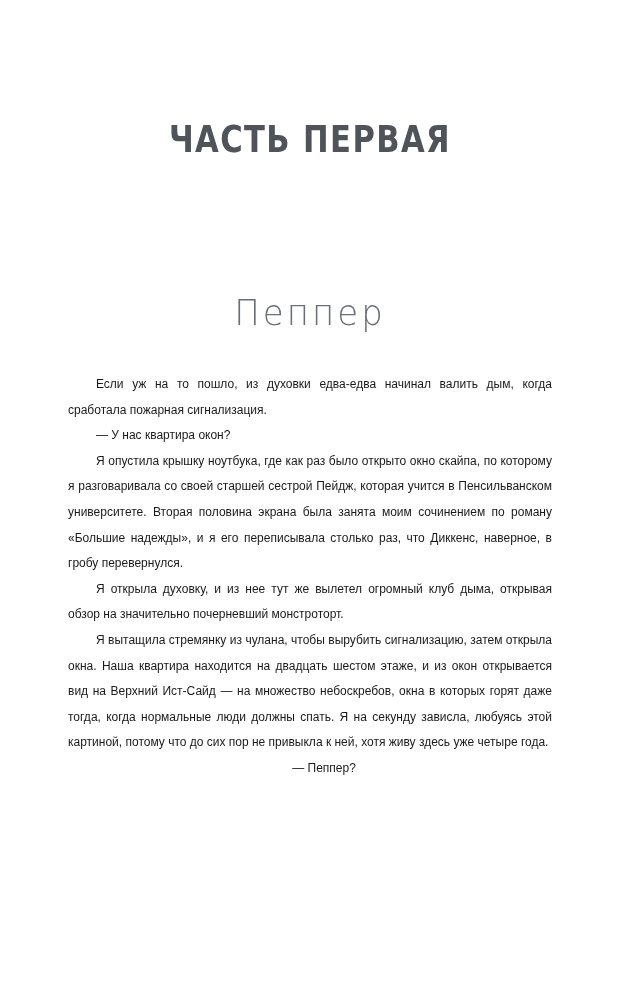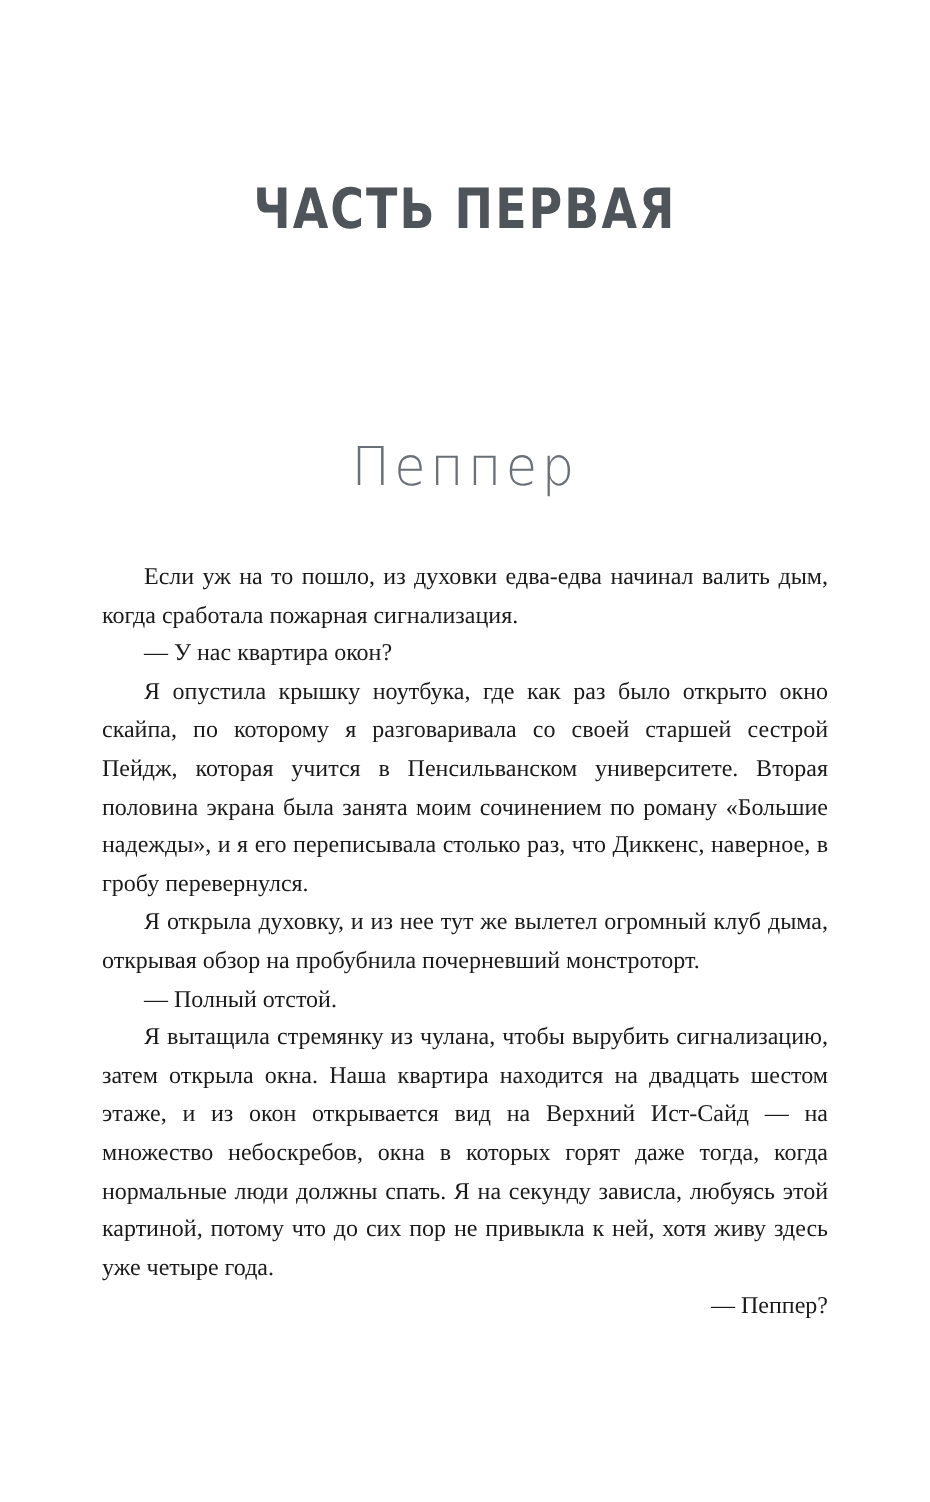--- a/index.html
+++ b/index.html
@@ -48,48 +48,47 @@
     color: #6a7076;
     transform: scaleY(1.05);
   }
 
   
   .body-text {
     position: absolute;
     left: 68px;
     top: 372px;
     width: 484px;
-    font-family: Liberation Serif, serif;
-    font-size: 16px;
+    font-family: Liberation Sans, sans-serif;
+    font-size: 12px;
     line-height: 25.6px;
     text-align: justify;
     text-justify: inter-word;
     color: #1a1a1a;
     hyphens: manual;
   }
   .body-text p {
     margin: 0;
     text-indent: 28px;
   }
   .body-text p:last-child {
-    text-align: right;
+    text-align: center;
   }
 </style>
 </head>
 <body>
 
 <div class="page">
 
   <div class="part-title">ЧАСТЬ ПЕРВАЯ</div>
 
   <div class="chapter-name">Пеппер</div>
 
   <div class="body-text">
     <p>Если уж на то пошло, из духовки едва-едва начинал валить дым, когда сработала пожарная сигнализация.</p>
     <p>— У нас квартира окон?</p>
     <p>Я опустила крышку ноутбука, где как раз было открыто окно скайпа, по которому я разговаривала со своей старшей сестрой Пейдж, которая учится в Пенсильванском университете. Вторая половина экрана была занята моим сочинением по роману «Большие надежды», и я его переписывала столько раз, что Диккенс, наверное, в гробу перевернулся.</p>
-    <p>Я открыла духовку, и из нее тут же вылетел огромный клуб дыма, открывая обзор на пробубнила почерневший монстроторт.</p>
-    <p>— Полный отстой.</p>
+    <p>Я открыла духовку, и из нее тут же вылетел огромный клуб дыма, открывая обзор на значительно почерневший монстроторт.</p>
     <p>Я вытащила стремянку из чулана, чтобы вырубить сигнализацию, затем открыла окна. Наша квартира находится на двадцать шестом этаже, и из окон открывается вид на Верхний Ист-Сайд — на множество небоскребов, окна в которых горят даже тогда, когда нормальные люди должны спать. Я на секунду зависла, любуясь этой картиной, потому что до сих пор не привыкла к ней, хотя живу здесь уже четыре года.</p>
     <p>— Пеппер?</p>
   </div>
 
 </div>
 
 </body></html>

